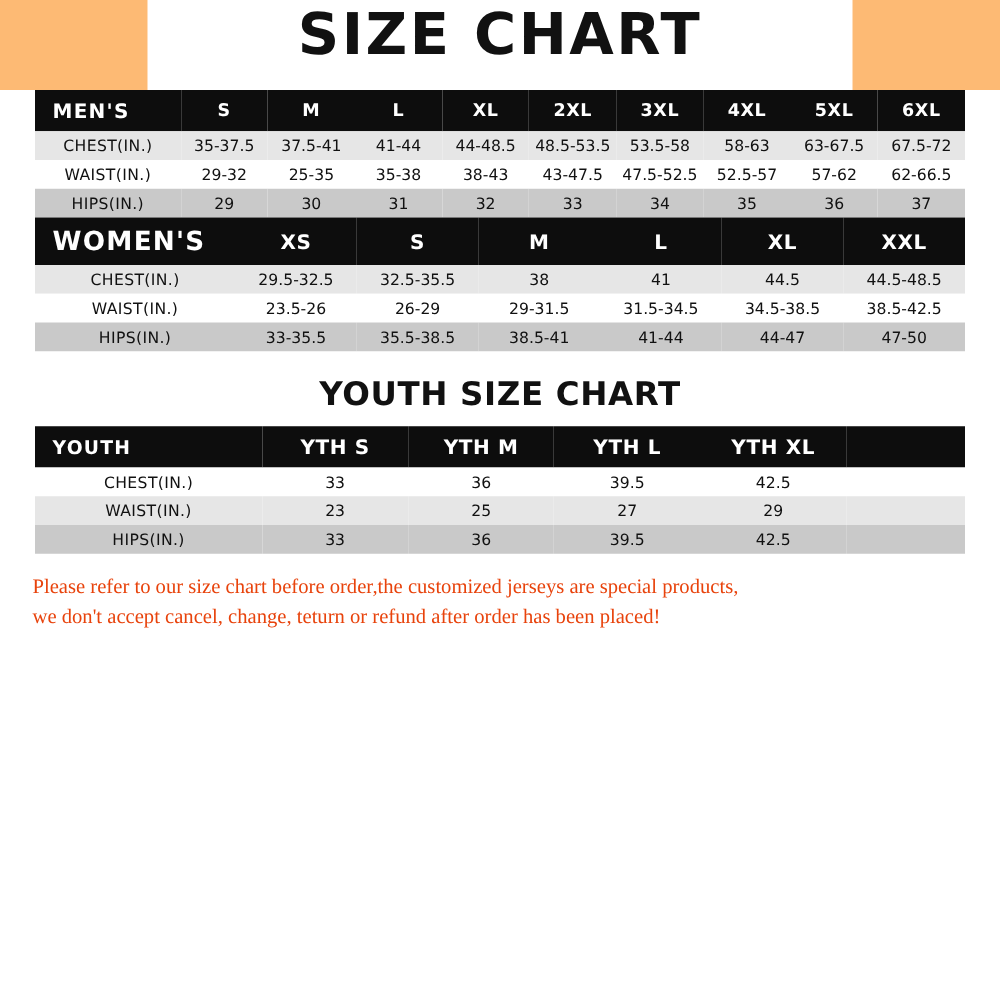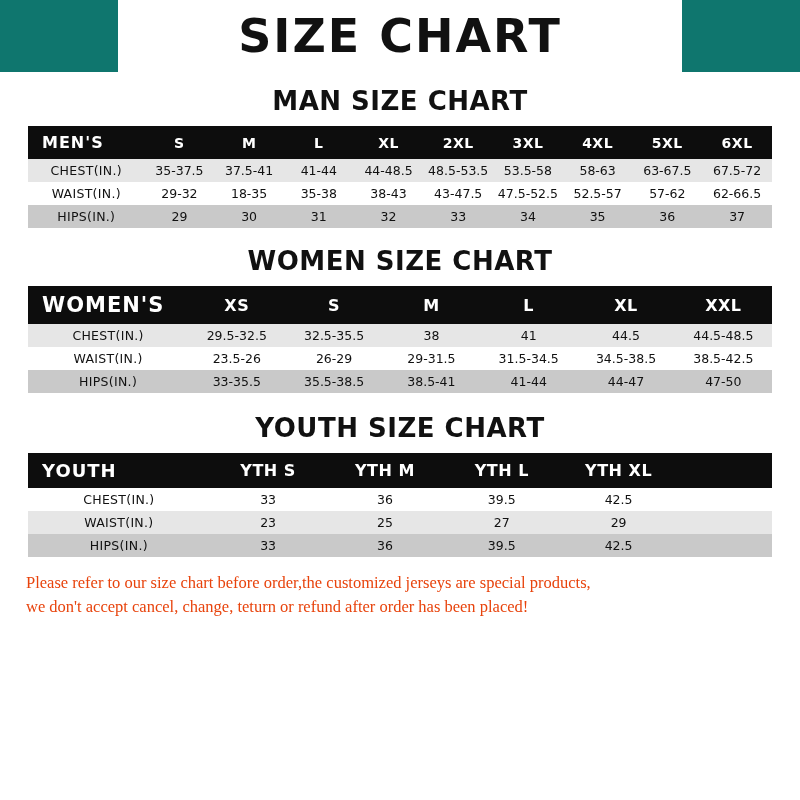--- a/index.html
+++ b/index.html
@@ -17,23 +17,22 @@
     position: relative;
     width: 800px;
     height: 800px;
     background: #ffffff;
     box-sizing: border-box;
   }
   
   .banner {
     position: relative;
     height: 72px;
-    background: #0f766e;
+    background: #fdba74;
     display: flex;
-    align-items: center;
     justify-content: center;
   }
   .banner-white {
     position: absolute;
     left: 118px;
     top: 0;
     width: 564px;
     height: 72px;
     background: #ffffff;
   }
@@ -104,21 +103,21 @@
   .men-table td { font-size: 12px; }
   .men-table tr.hdr th.rowlabel { font-size: 16px; }
 
   .women-table tr.hdr th { font-size: 16px; }
   .women-table td { font-size: 14px; }
   .women-table tr.hdr th.rowlabel { font-size: 21px; }
   .women-table td, .women-table th { padding: 6px 0; }
 
   .youth-table tr.hdr th { font-size: 16px; }
   .youth-table td { font-size: 14px; }
-  .youth-table tr.hdr th.rowlabel { font-size: 18px; }
+  .youth-table tr.hdr th.rowlabel { font-size: 15px; }
   .youth-table td, .youth-table th { padding: 8px 0; }
 
   
   .footer-note {
     padding: 14px 26px 0 26px;
     color: #e8430c;
     font-family: "Liberation Sans", sans-serif;
     font-size: 16.5px;
     line-height: 1.45;
   }
@@ -127,21 +126,20 @@
 </head>
 <body>
 
 <div class="page">
 
   <div class="banner">
     <div class="banner-white"></div>
     <div class="banner-title">SIZE CHART</div>
   </div>
 
-  <div class="section-title sec-man-title">MAN SIZE CHART</div>
   <div class="chart-wrap">
     <table class="chart men-table">
       <tbody>
         <tr class="hdr">
           <th class="rowlabel" style="width:14%">MEN'S</th>
           <th style="width:9.5%">S</th>
           <th style="width:9.5%">M</th>
           <th style="width:9.5%">L</th>
           <th style="width:9.5%">XL</th>
           <th style="width:9.5%">2XL</th>
@@ -158,21 +156,21 @@
           <td>44-48.5</td>
           <td>48.5-53.5</td>
           <td>53.5-58</td>
           <td>58-63</td>
           <td>63-67.5</td>
           <td>67.5-72</td>
         </tr>
         <tr class="band-white">
           <td class="rowlabel">WAIST(IN.)</td>
           <td>29-32</td>
-          <td>18-35</td>
+          <td>25-35</td>
           <td>35-38</td>
           <td>38-43</td>
           <td>43-47.5</td>
           <td>47.5-52.5</td>
           <td>52.5-57</td>
           <td>57-62</td>
           <td>62-66.5</td>
         </tr>
         <tr class="band-grey">
           <td class="rowlabel">HIPS(IN.)</td>
@@ -183,21 +181,20 @@
           <td>33</td>
           <td>34</td>
           <td>35</td>
           <td>36</td>
           <td>37</td>
         </tr>
       </tbody>
     </table>
   </div>
 
-  <div class="section-title sec-women-title">WOMEN SIZE CHART</div>
   <div class="chart-wrap">
     <table class="chart women-table">
       <tbody>
         <tr class="hdr">
           <th class="rowlabel" style="width:20%">WOMEN'S</th>
           <th style="width:13.3%">XS</th>
           <th style="width:13.3%">S</th>
           <th style="width:13.3%">M</th>
           <th style="width:13.3%">L</th>
           <th style="width:13.3%">XL</th>

